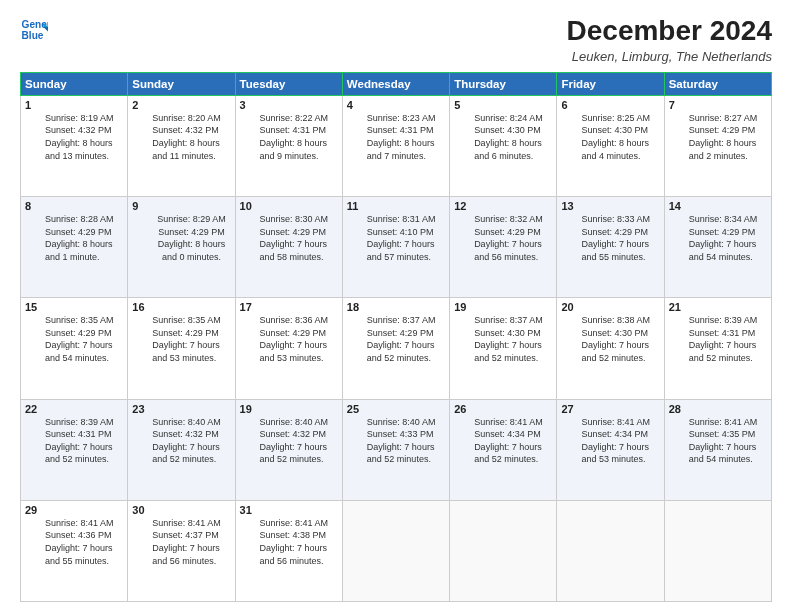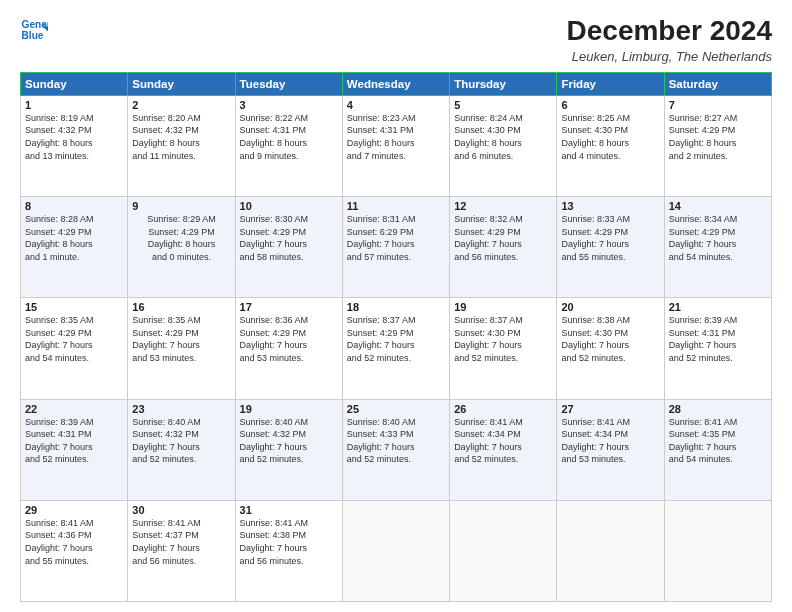--- a/index.html
+++ b/index.html
@@ -78,20 +78,21 @@
       font-size: 11px;
       font-weight: bold;
       color: #222;
       display: block;
       margin-bottom: 1px;
     }
     .day-info {
       font-size: 9px;
       line-height: 1.4;
       color: #333;
+      margin-left: 20px;
     }
     .empty-cell {
       background: #f9f9f9 !important;
     }
   </style>
 </head>
 <body>
 
 <div class="page">
   <div class="header">
@@ -192,21 +193,21 @@
           <td>
             <span class="day-num">10</span>
             <div class="day-info" style="white-space: pre-line;">Sunrise: 8:30 AM
 Sunset: 4:29 PM
 Daylight: 7 hours
 and 58 minutes.</div>
           </td>
           <td>
             <span class="day-num">11</span>
             <div class="day-info" style="white-space: pre-line;">Sunrise: 8:31 AM
-Sunset: 6:29 PM
+Sunset: 4:10 PM
 Daylight: 7 hours
 and 57 minutes.</div>
           </td>
           <td>
             <span class="day-num">12</span>
             <div class="day-info" style="white-space: pre-line;">Sunrise: 8:32 AM
 Sunset: 4:29 PM
 Daylight: 7 hours
 and 56 minutes.</div>
           </td>

